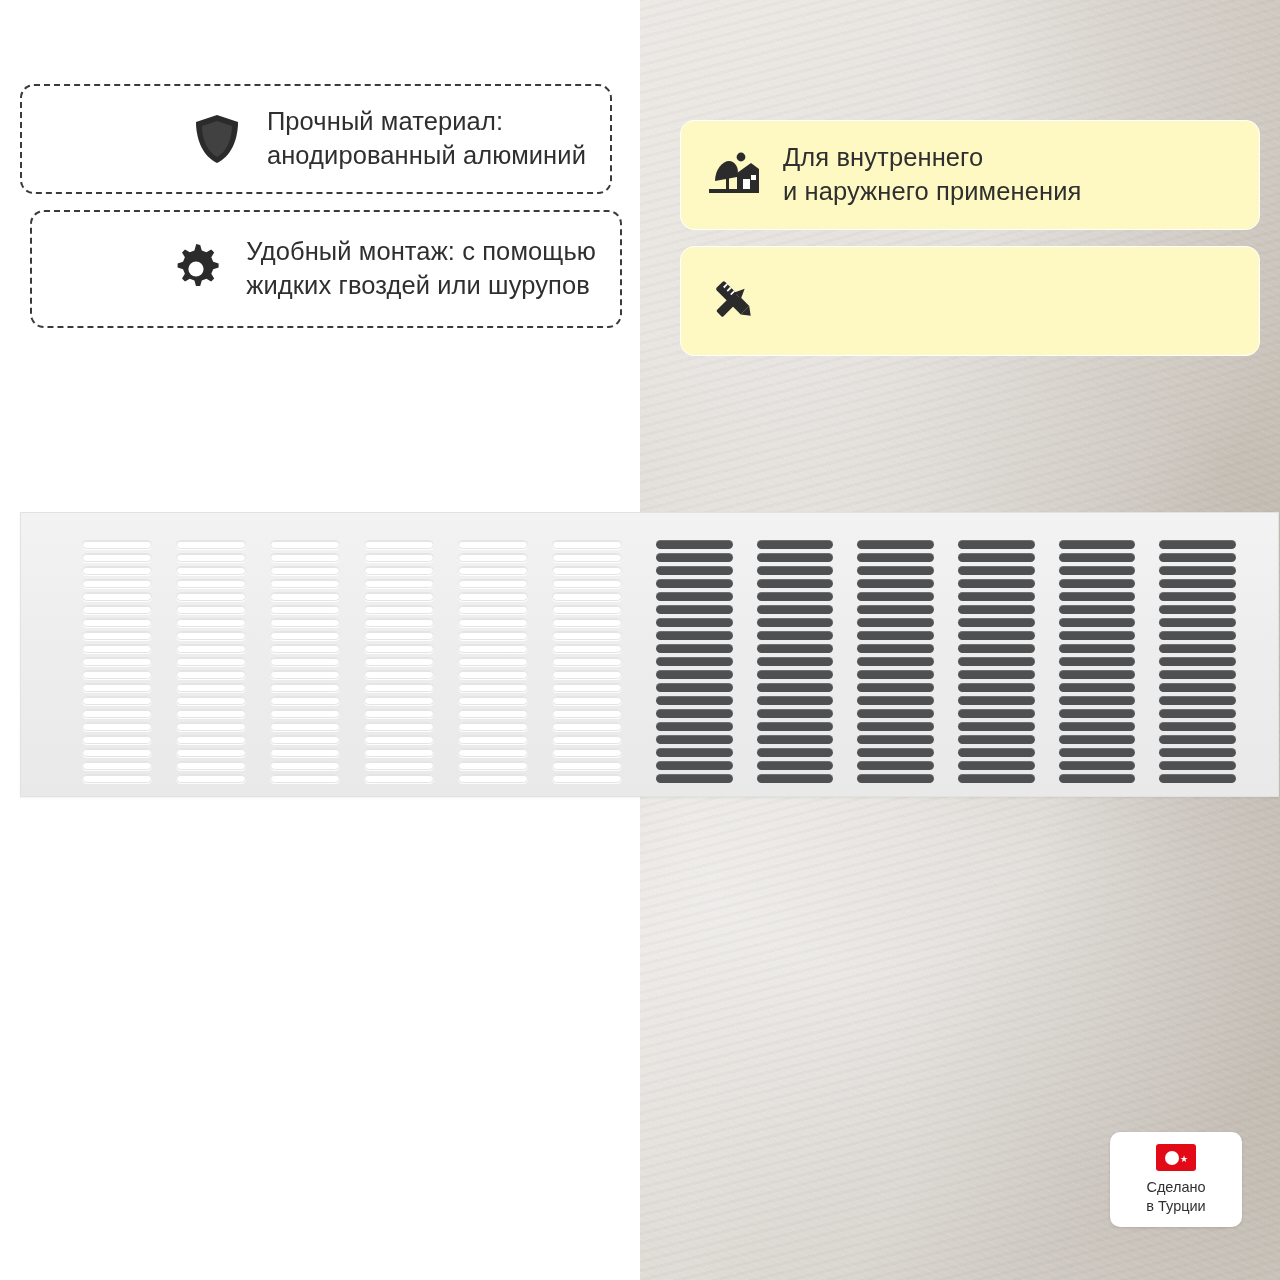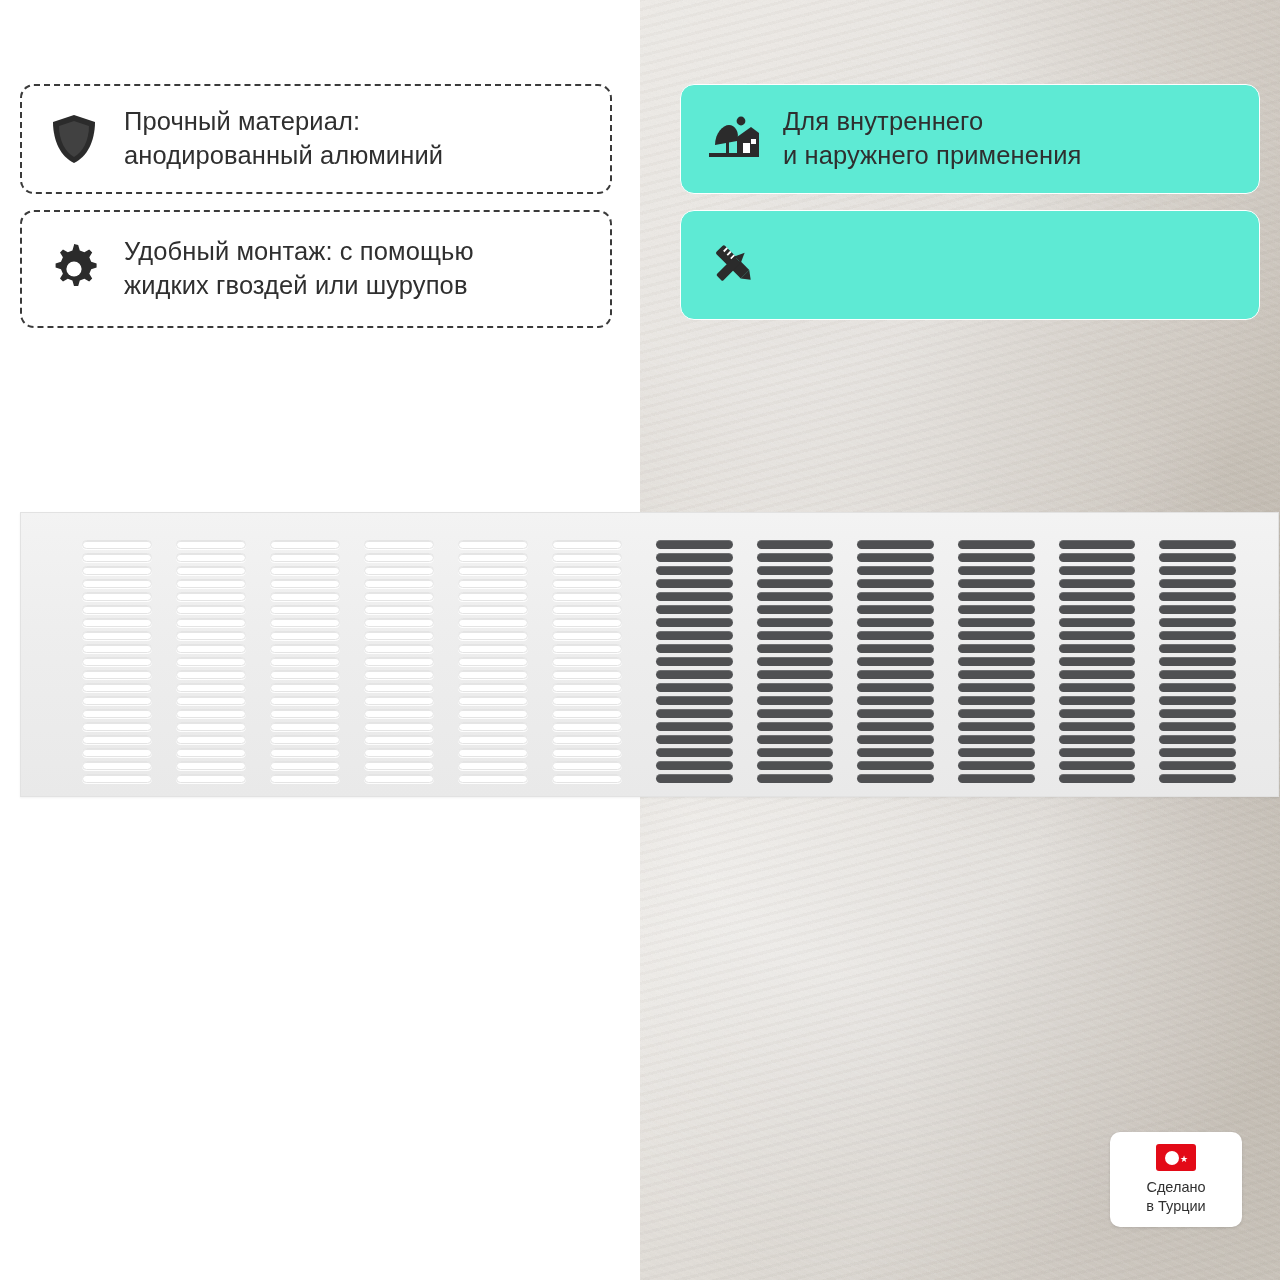--- a/index.html
+++ b/index.html
@@ -60,44 +60,46 @@
     box-sizing: border-box;
     display: flex;
     align-items: center;
     gap: 22px;
     padding: 0 24px;
     border-radius: 14px;
   }
   .card-left {
     border: 2px dashed #3a3a3a;
     background: transparent;
+    justify-content: flex-end;
   }
   .card-right {
-    background: #5eead4;
+    background: #fef9c3;
     border: 1px solid #ffffff;
+    margin-top: 36px;
   }
   .card .ico {
     flex: 0 0 auto;
     width: 56px;
     height: 56px;
     display: flex;
     align-items: center;
     justify-content: center;
     color: #2b2b2b;
   }
   .card .txt {
     font-size: 25.5px;
     line-height: 1.32;
     color: #2f2f2f;
     letter-spacing: .1px;
     white-space: pre-line;
   }
 
   #card1 { left: 20px;  top: 84px;  width: 592px; height: 110px; }
-  #card2 { left: 20px;  top: 210px; width: 592px; height: 118px; }
+  #card2 { left: 30px;  top: 210px; width: 592px; height: 118px; }
   #card3 { left: 680px; top: 84px;  width: 580px; height: 110px; }
   #card4 { left: 680px; top: 210px; width: 580px; height: 110px; }
 
   
   #product {
     position: absolute;
     left: 20px;
     top: 512px;
     width: 1259px;
     height: 285px;

